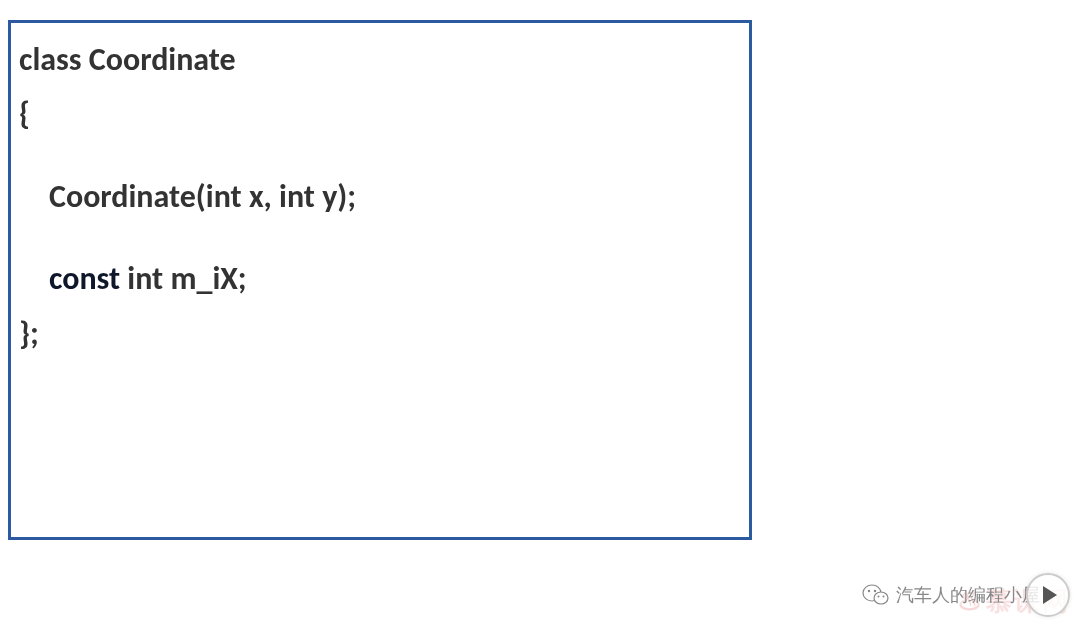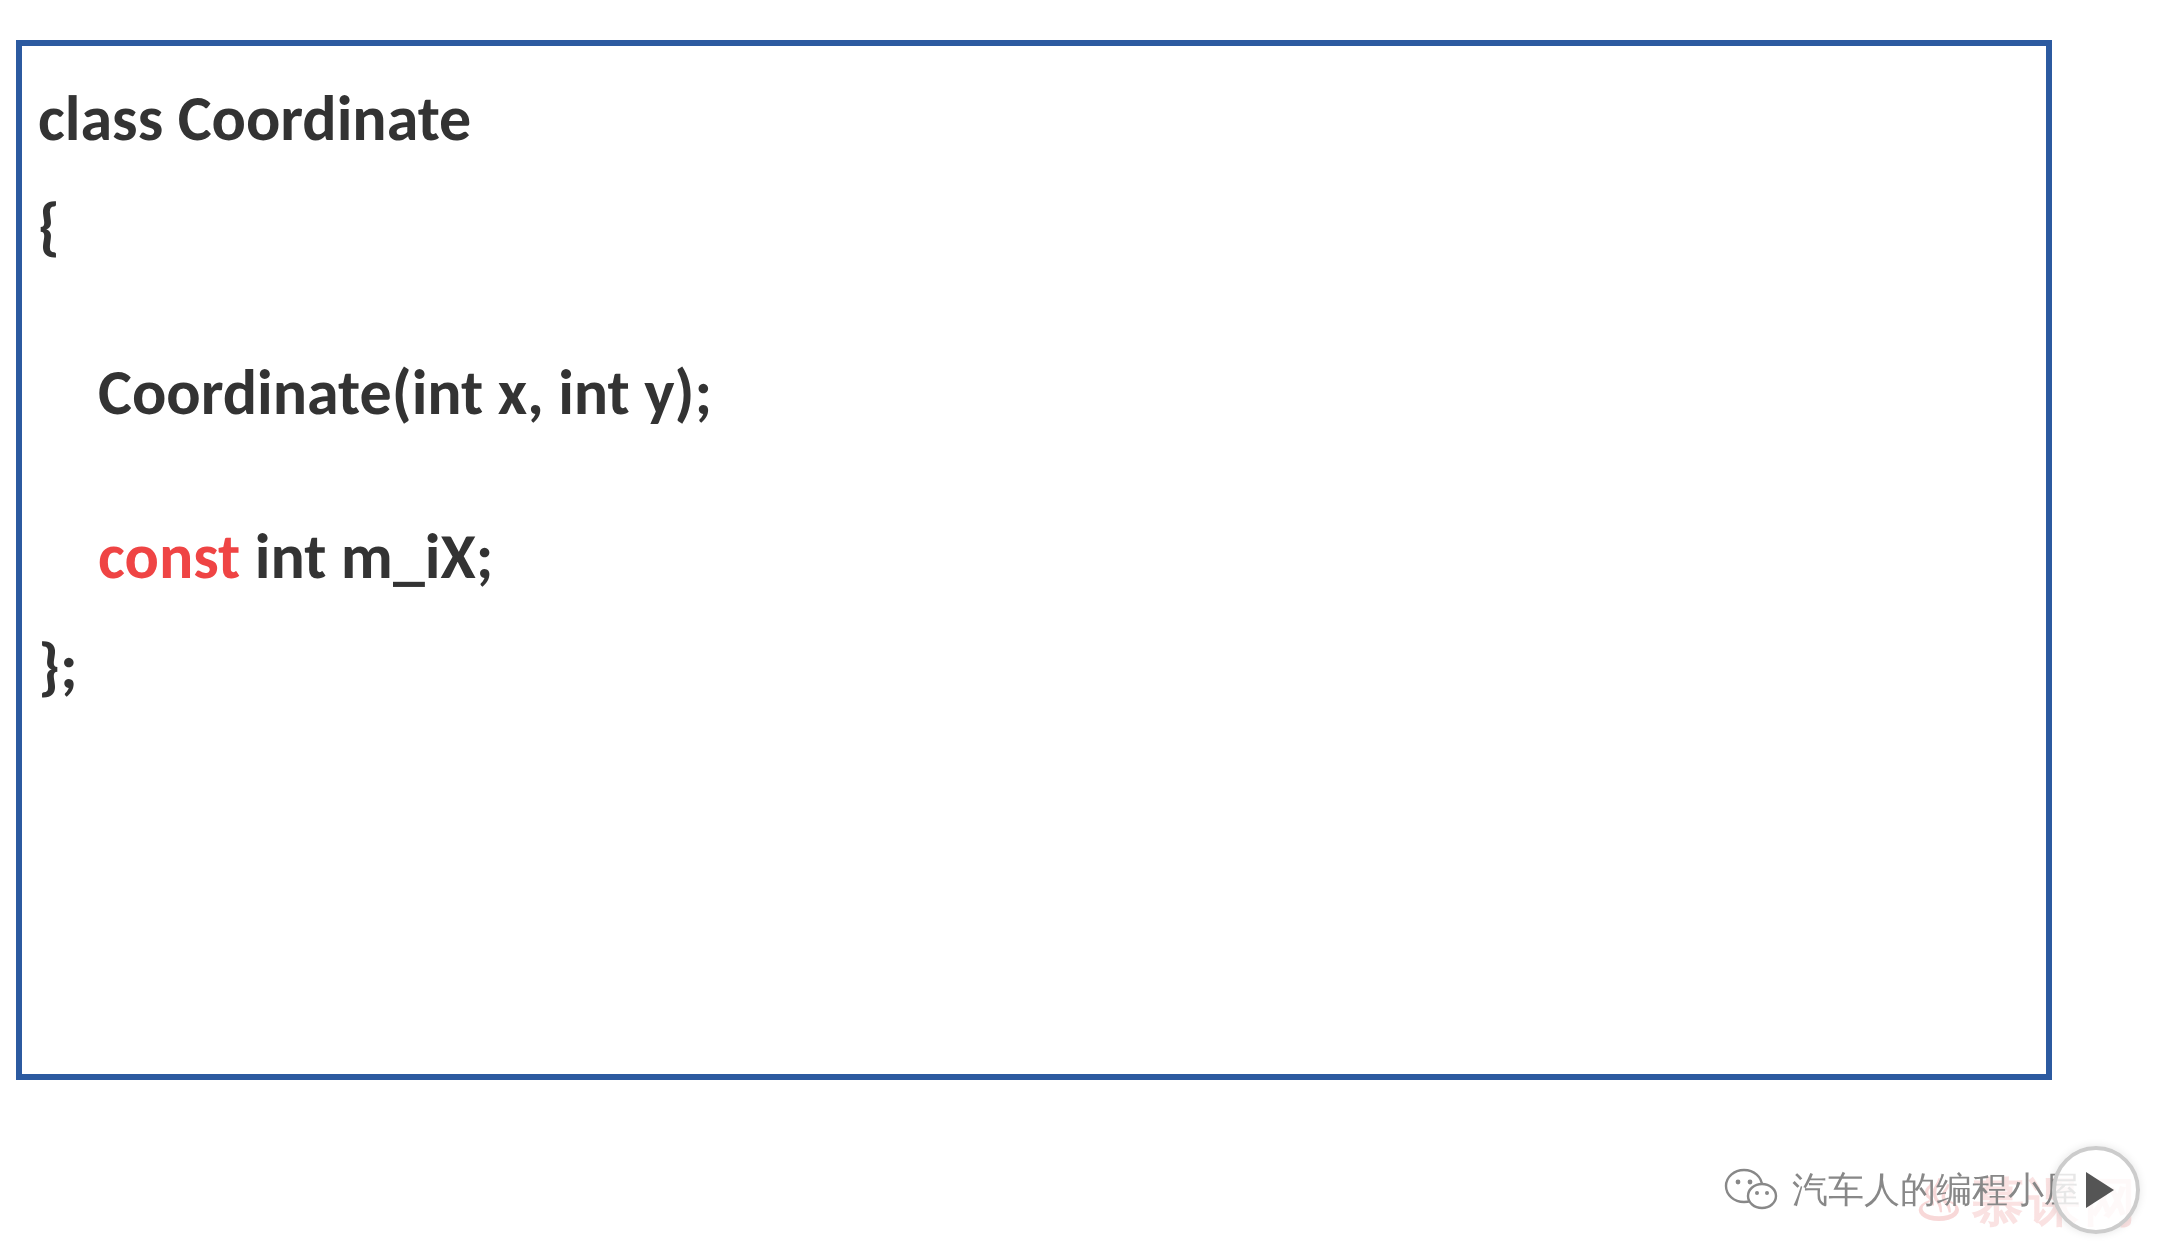--- a/index.html
+++ b/index.html
@@ -11,38 +11,38 @@
       width: 1080px;
       height: 627px;
       background: #ffffff;
       font-family: Calibri, Arial, sans-serif;
       position: relative;
     }
     .code-box {
       position: absolute;
       top: 20px;
       left: 8px;
-      width: 1018px;
+      width: 744px;
       height: 520px;
       border: 3px solid #2c5aa0;
       padding: 10px 8px;
     }
     .code-line {
       font-size: 32px;
       font-weight: bold;
       color: #333333;
       line-height: 1.7;
       white-space: pre;
     }
     .indent {
       padding-left: 30px;
       margin-top: 28px;
     }
     .const-kw {
-      color: #ef4444;
+      color: #0f172a;
       text-align: right;
     }
     .watermark-area {
       position: absolute;
       bottom: 20px;
       right: 40px;
       display: flex;
       align-items: flex-end;
       gap: 6px;
     }

